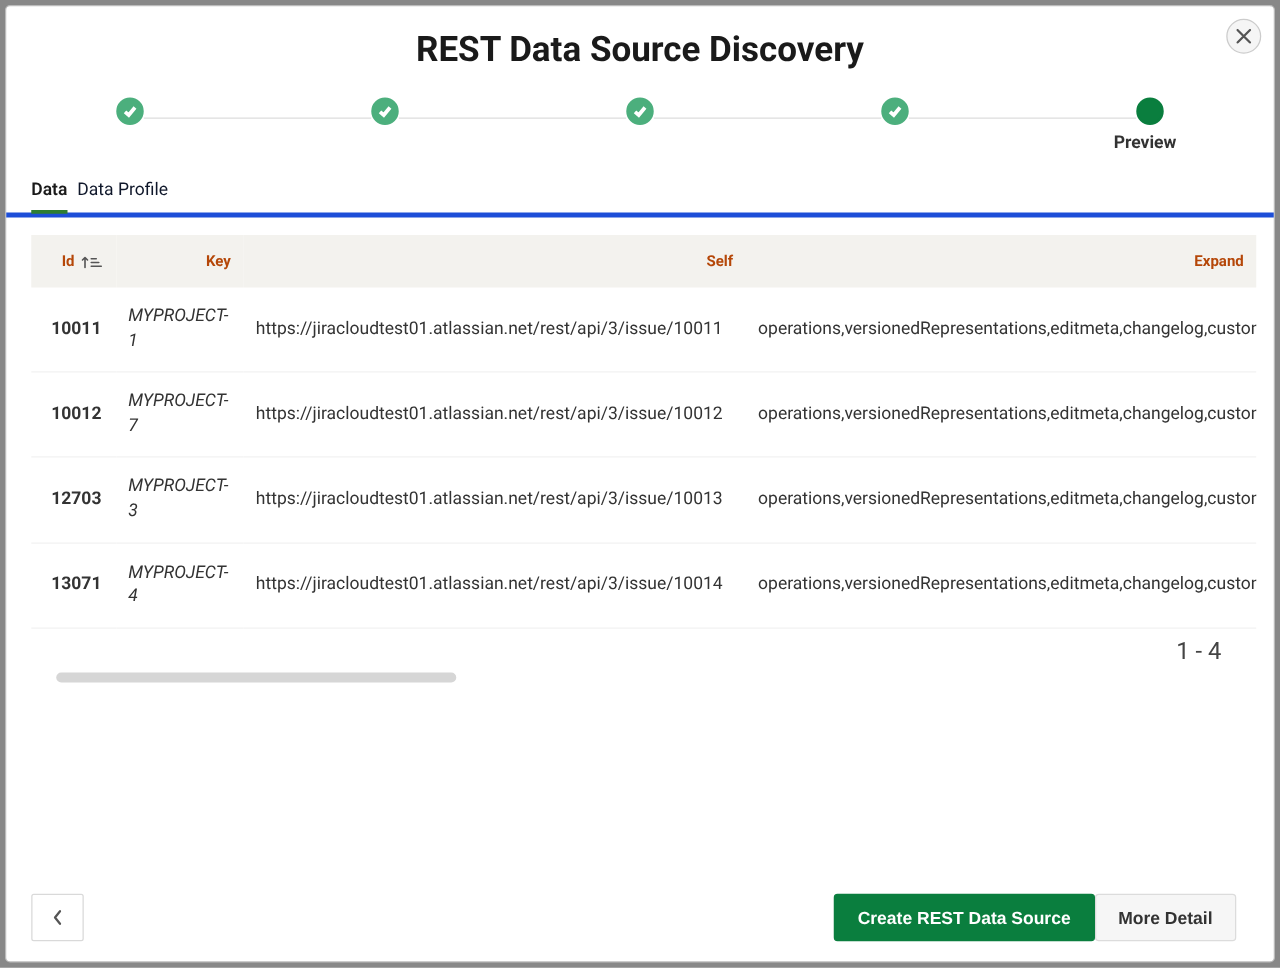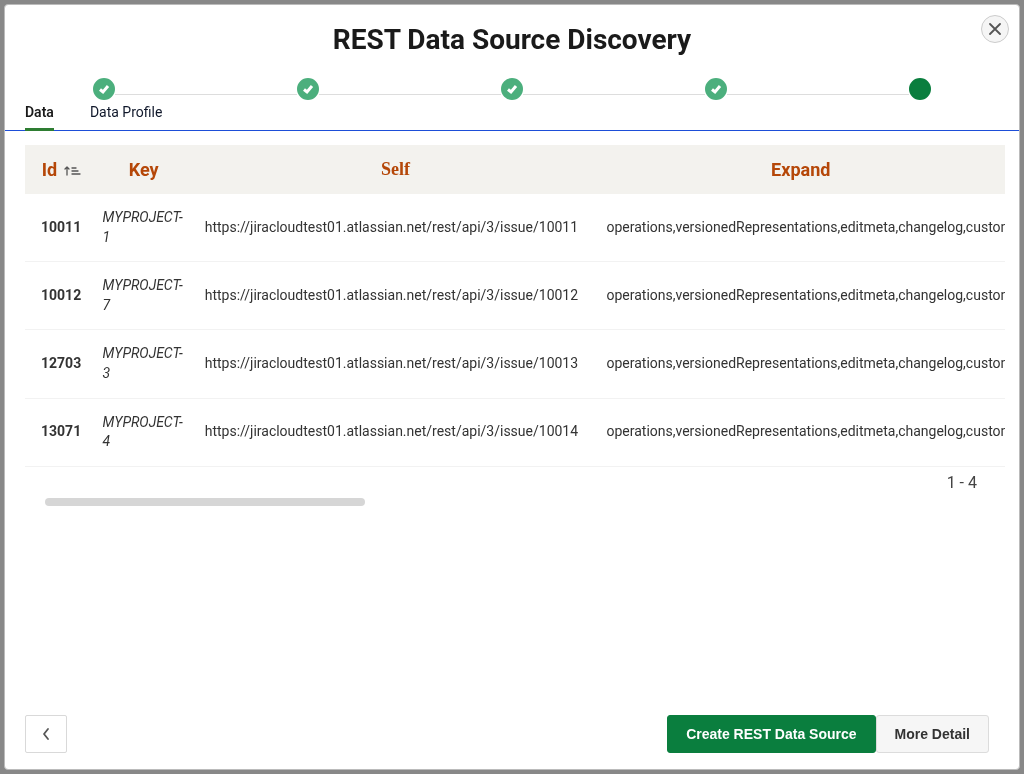--- a/index.html
+++ b/index.html
@@ -90,23 +90,23 @@
     width: 60px;
     text-align: center;
     font-size: 14px;
     font-weight: 700;
     color: #333;
     margin-right: -15px;
   }
 
   .tabs {
     display: flex;
-    gap: 36px;
+    gap: 8px;
     padding: 0 20px;
-    border-bottom: 1px solid #1d4ed8;
+    border-bottom: 4px solid #1d4ed8;
   }
   .tab {
     padding: 4px 0 8px 0;
     font-size: 14px;
     color: #0f172a;
     cursor: pointer;
     border-bottom: 3px solid transparent;
     margin-bottom: -1px;
   }
   .tab.active {
@@ -119,26 +119,26 @@
     padding: 14px 20px 0 20px;
     overflow-x: hidden;
   }
   table {
     width: 100%;
     border-collapse: collapse;
     font-size: 14px;
     min-width: 980px;
   }
   thead th {
-    text-align: center;
+    text-align: right;
     padding: 14px 10px;
     background: #f3f2ee;
     color: #b54708;
     font-weight: 700;
-    font-size: 18px;
+    font-size: 12px;
     white-space: nowrap;
   }
   thead th:first-child { padding-left: 16px; }
   .sort-icon {
     display: inline-flex;
     vertical-align: middle;
     margin-left: 2px;
     color: #555;
   }
   .sort-icon svg { overflow: visible; }
@@ -147,33 +147,33 @@
     border-bottom: 1px solid #f2f2f2;
     color: #333;
     vertical-align: middle;
     font-size: 14px;
     white-space: nowrap;
     line-height: 1.4;
   }
   tbody td:first-child { padding-left: 16px; font-weight: bold; }
   .col-id { width: 60px; }
   .col-key { width: 100px; white-space: normal; }
-  .col-self { width: 390px; font-family: Liberation Serif, serif; }
+  .col-self { width: 390px; }
   .col-expand { width: 400px; }
   .col-key-cell { white-space: normal; word-break: break-word; max-width: 95px; font-style: italic; }
   .col-expand-cell {
     overflow: hidden;
     text-overflow: clip;
     max-width: 398px;
   }
 
   .pager {
     padding: 6px 22px 0 0;
     text-align: right;
-    font-size: 16px;
+    font-size: 19px;
     color: #444;
   }
 
   .hscroll {
     margin: 6px 20px 0 20px;
     height: 10px;
     background: transparent;
     position: relative;
   }
   .hscroll-thumb {
@@ -267,20 +267,24 @@
       <div class="step-circle">
           <svg viewBox="0 0 12 12">
             <polyline points="2,6.5 5,9 10,3"></polyline>
           </svg>
         </div>
     </div>
     <div class="step-line"></div>
     <div class="step step-current">
       <div class="step-circle"></div>
     </div>
+  </div>
+  <div class="step-label-row">
+    <div class="spacer"></div>
+    <div class="step-label">Preview</div>
   </div>
 
   <div class="tabs">
     <div class="tab active">Data</div>
     <div class="tab">Data Profile</div>
   </div>
 
   <div class="table-wrap">
     <table>
       <thead>

